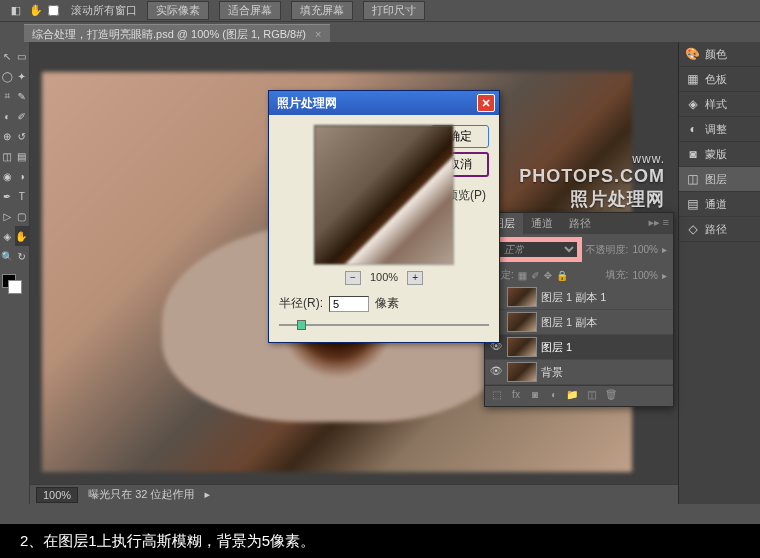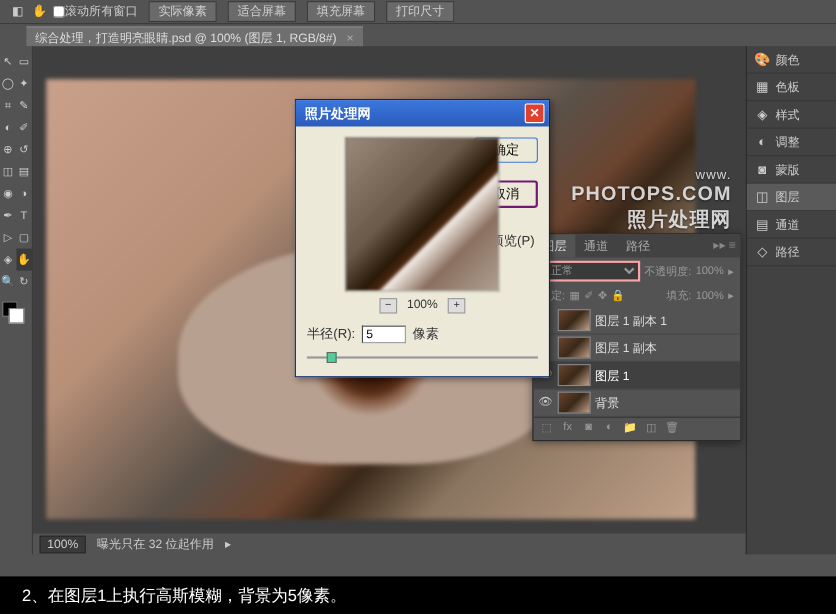--- a/index.html
+++ b/index.html
@@ -1,20 +1,20 @@
 <!DOCTYPE html>
 <html><head>
 <meta charset="utf-8">
 <style>
 * { margin: 0; padding: 0; box-sizing: border-box; font-family: "Microsoft YaHei", SimSun, sans-serif; }
 body { width: 760px; height: 558px; background: #000; overflow: hidden; }
 .app { width: 760px; height: 524px; background: #535353; position: relative; }
 .toolbar-top { height: 22px; background: #535353; display: flex; align-items: center; padding: 0 8px; gap: 4px; border-bottom: 1px solid #3a3a3a; }
 .tb-icon { width: 16px; height: 16px; display: flex; align-items: center; justify-content: center; color: #ccc; font-size: 11px; }
-.checkbox-wrap { display: flex; align-items: center; gap: 0; color: #ccc; font-size: 11px; }
+.checkbox-wrap { display: flex; align-items: center; gap: 12px; color: #ccc; font-size: 11px; }
 .checkbox-wrap input { width: 11px; height: 11px; }
 .tb-btn { background: #6a6a6a; color: #d0d0d0; border: 1px solid #3a3a3a; font-size: 11px; padding: 1px 8px; margin-left: 6px; cursor: pointer; }
 .doc-tab { height: 20px; background: #535353; padding: 2px 24px; }
 .doc-tab-item { display: inline-block; background: #6f6f6f; color: #ddd; font-size: 11px; padding: 2px 8px; border-top: 1px solid #888; }
 .doc-tab-item .x { margin-left: 6px; color: #aaa; }
 .main-area { position: relative; height: 462px; }
 .tools-left { position: absolute; left: 0; top: 0; width: 30px; height: 462px; background: #535353; border-right: 1px solid #3a3a3a; padding: 4px 0; }
 .tool-pair { display: flex; }
 .tool { width: 15px; height: 20px; display: flex; align-items: center; justify-content: center; color: #ccc; font-size: 10px; cursor: pointer; }
 .tool.active { background: #3a3a3a; }
@@ -29,21 +29,21 @@
 .right-rail { position: absolute; right: 0; top: 0; width: 82px; height: 462px; background: #424242; border-left: 1px solid #2a2a2a; }
 .rail-item { display: flex; align-items: center; gap: 4px; padding: 4px 6px; color: #ccc; font-size: 11px; border-bottom: 1px solid #383838; cursor: pointer; }
 .rail-item.active { background: #5a5a5a; }
 .rail-icon { width: 16px; height: 16px; display: flex; align-items: center; justify-content: center; font-size: 12px; }
 .layers-panel { position: absolute; right: 86px; top: 170px; width: 190px; background: #535353; border: 1px solid #2a2a2a; box-shadow: 0 2px 8px rgba(0,0,0,0.5); }
 .panel-tabs { display: flex; background: #424242; font-size: 11px; }
 .panel-tab { padding: 3px 8px; color: #aaa; cursor: pointer; }
 .panel-tab.active { background: #535353; color: #ddd; }
 .panel-tab-extra { margin-left: auto; color: #888; padding: 3px 4px; }
 .panel-row { display: flex; align-items: center; padding: 3px 6px; font-size: 10px; color: #999; gap: 4px; }
-.panel-select { background: #3a3a3a; color: #999; border: 2px solid #fca5a5; font-size: 10px; padding: 1px 4px; flex: 1; }
+.panel-select { background: #3a3a3a; color: #999; border: 5px solid #fca5a5; font-size: 10px; padding: 1px 4px; flex: 1; font-style: italic; }
 .layer-list { max-height: 130px; overflow: hidden; }
 .layer-item { display: flex; align-items: center; padding: 2px 4px; gap: 4px; border-bottom: 1px solid #484848; }
 .layer-item.selected { background: #404040; }
 .layer-eye { width: 14px; height: 14px; color: #ccc; font-size: 10px; text-align: center; }
 .layer-thumb { width: 30px; height: 20px; background: linear-gradient(135deg, #6b4530, #3a2818, #c0a088); border: 1px solid #888; }
 .layer-name { font-size: 11px; color: #ddd; }
 .layer-item.selected .layer-name { color: #fff; }
 .panel-bottom { display: flex; padding: 3px 4px; gap: 3px; border-top: 1px solid #3a3a3a; }
 .pb-icon { width: 16px; height: 14px; color: #999; font-size: 10px; text-align: center; cursor: pointer; }
 .watermark { position: absolute; right: 95px; top: 110px; color: rgba(255,255,255,0.8); font-size: 18px; font-weight: bold; text-align: right; letter-spacing: 1px; text-shadow: 0 1px 2px rgba(0,0,0,0.6); }
@@ -54,21 +54,21 @@
 .dialog-close { width: 18px; height: 18px; background: #e04030; color: #fff; border: 1px solid #fff; font-size: 11px; font-weight: bold; text-align: center; line-height: 16px; cursor: pointer; border-radius: 2px; }
 .dialog-body { padding: 10px; position: relative; }
 .dialog-preview { width: 140px; height: 140px; border: 1px inset #999; margin: 0 auto 6px; background: linear-gradient(135deg, #9a8878 0%, #6a5848 40%, #2a1808 55%, #4a2810 60%, #f0e8e0 62%, #8a7060 75%, #b0a090 100%); filter: blur(1px); }
 .zoom-controls { text-align: center; font-size: 11px; color: #333; margin-bottom: 10px; }
 .zoom-btn { display: inline-block; width: 16px; height: 14px; border: 1px solid #999; background: #ddd; text-align: center; line-height: 12px; font-size: 10px; cursor: pointer; margin: 0 6px; }
 .radius-row { font-size: 12px; color: #333; display: flex; align-items: center; gap: 6px; margin-top: 8px; }
 .radius-input { width: 40px; border: 1px inset #999; padding: 1px 3px; font-size: 11px; }
 .slider { margin-top: 6px; height: 14px; position: relative; }
 .slider-track { position: absolute; left: 0; right: 0; top: 6px; height: 2px; background: #999; }
 .slider-thumb { position: absolute; left: 18px; top: 2px; width: 9px; height: 10px; background: #5c9; border: 1px solid #666; }
-.dialog-buttons { position: absolute; right: 10px; top: 10px; display: flex; flex-direction: column; gap: 16px; }
+.dialog-buttons { position: absolute; right: 10px; top: 10px; display: flex; flex-direction: column; gap: 4px; }
 .dlg-btn { width: 58px; font-size: 12px; padding: 2px 0; background: #ece9d8; border: 2px solid #701a75; cursor: pointer; border-radius: 3px; }
 .dlg-btn.primary { border: 1px solid #3b77dd; }
 .preview-check { font-size: 12px; color: #333; display: flex; align-items: center; gap: 3px; margin-top: 6px; }
 .preview-check input { width: 12px; height: 12px; }
 .caption { height: 34px; background: #000; color: #fff; font-size: 15px; padding: 8px 20px; }
 </style>
 </head>
 <body>
 
 <div class="app">

